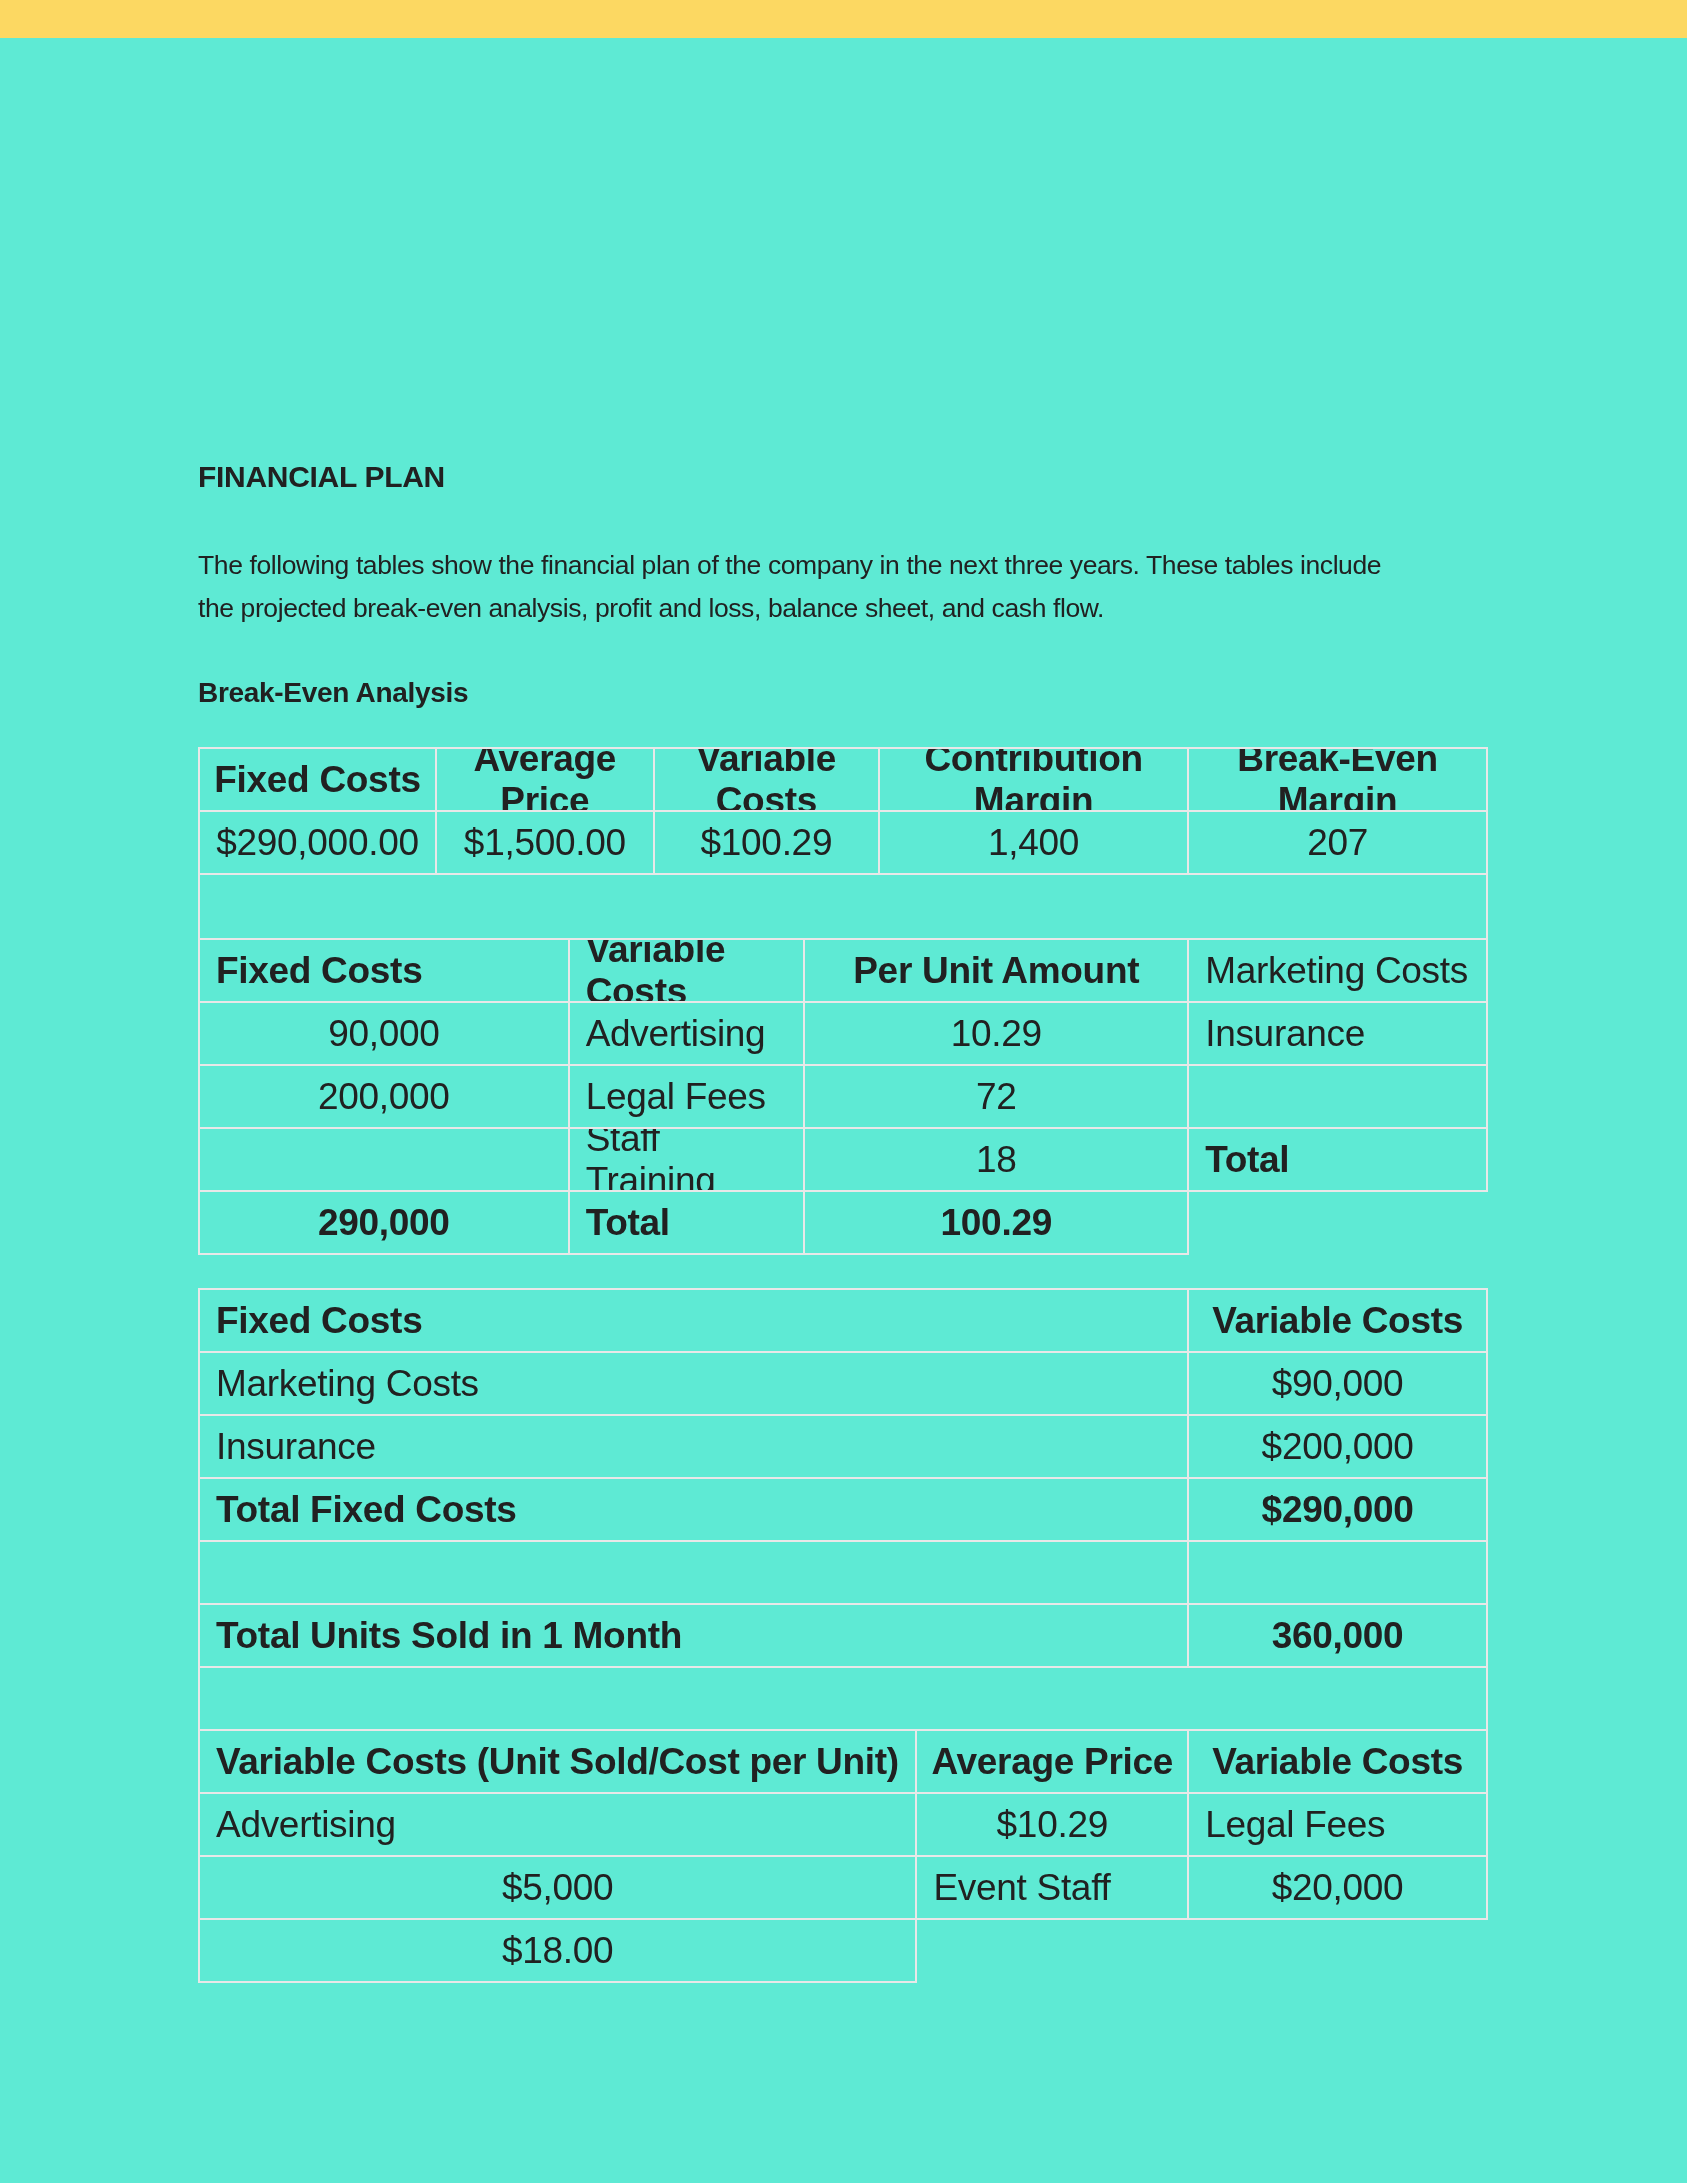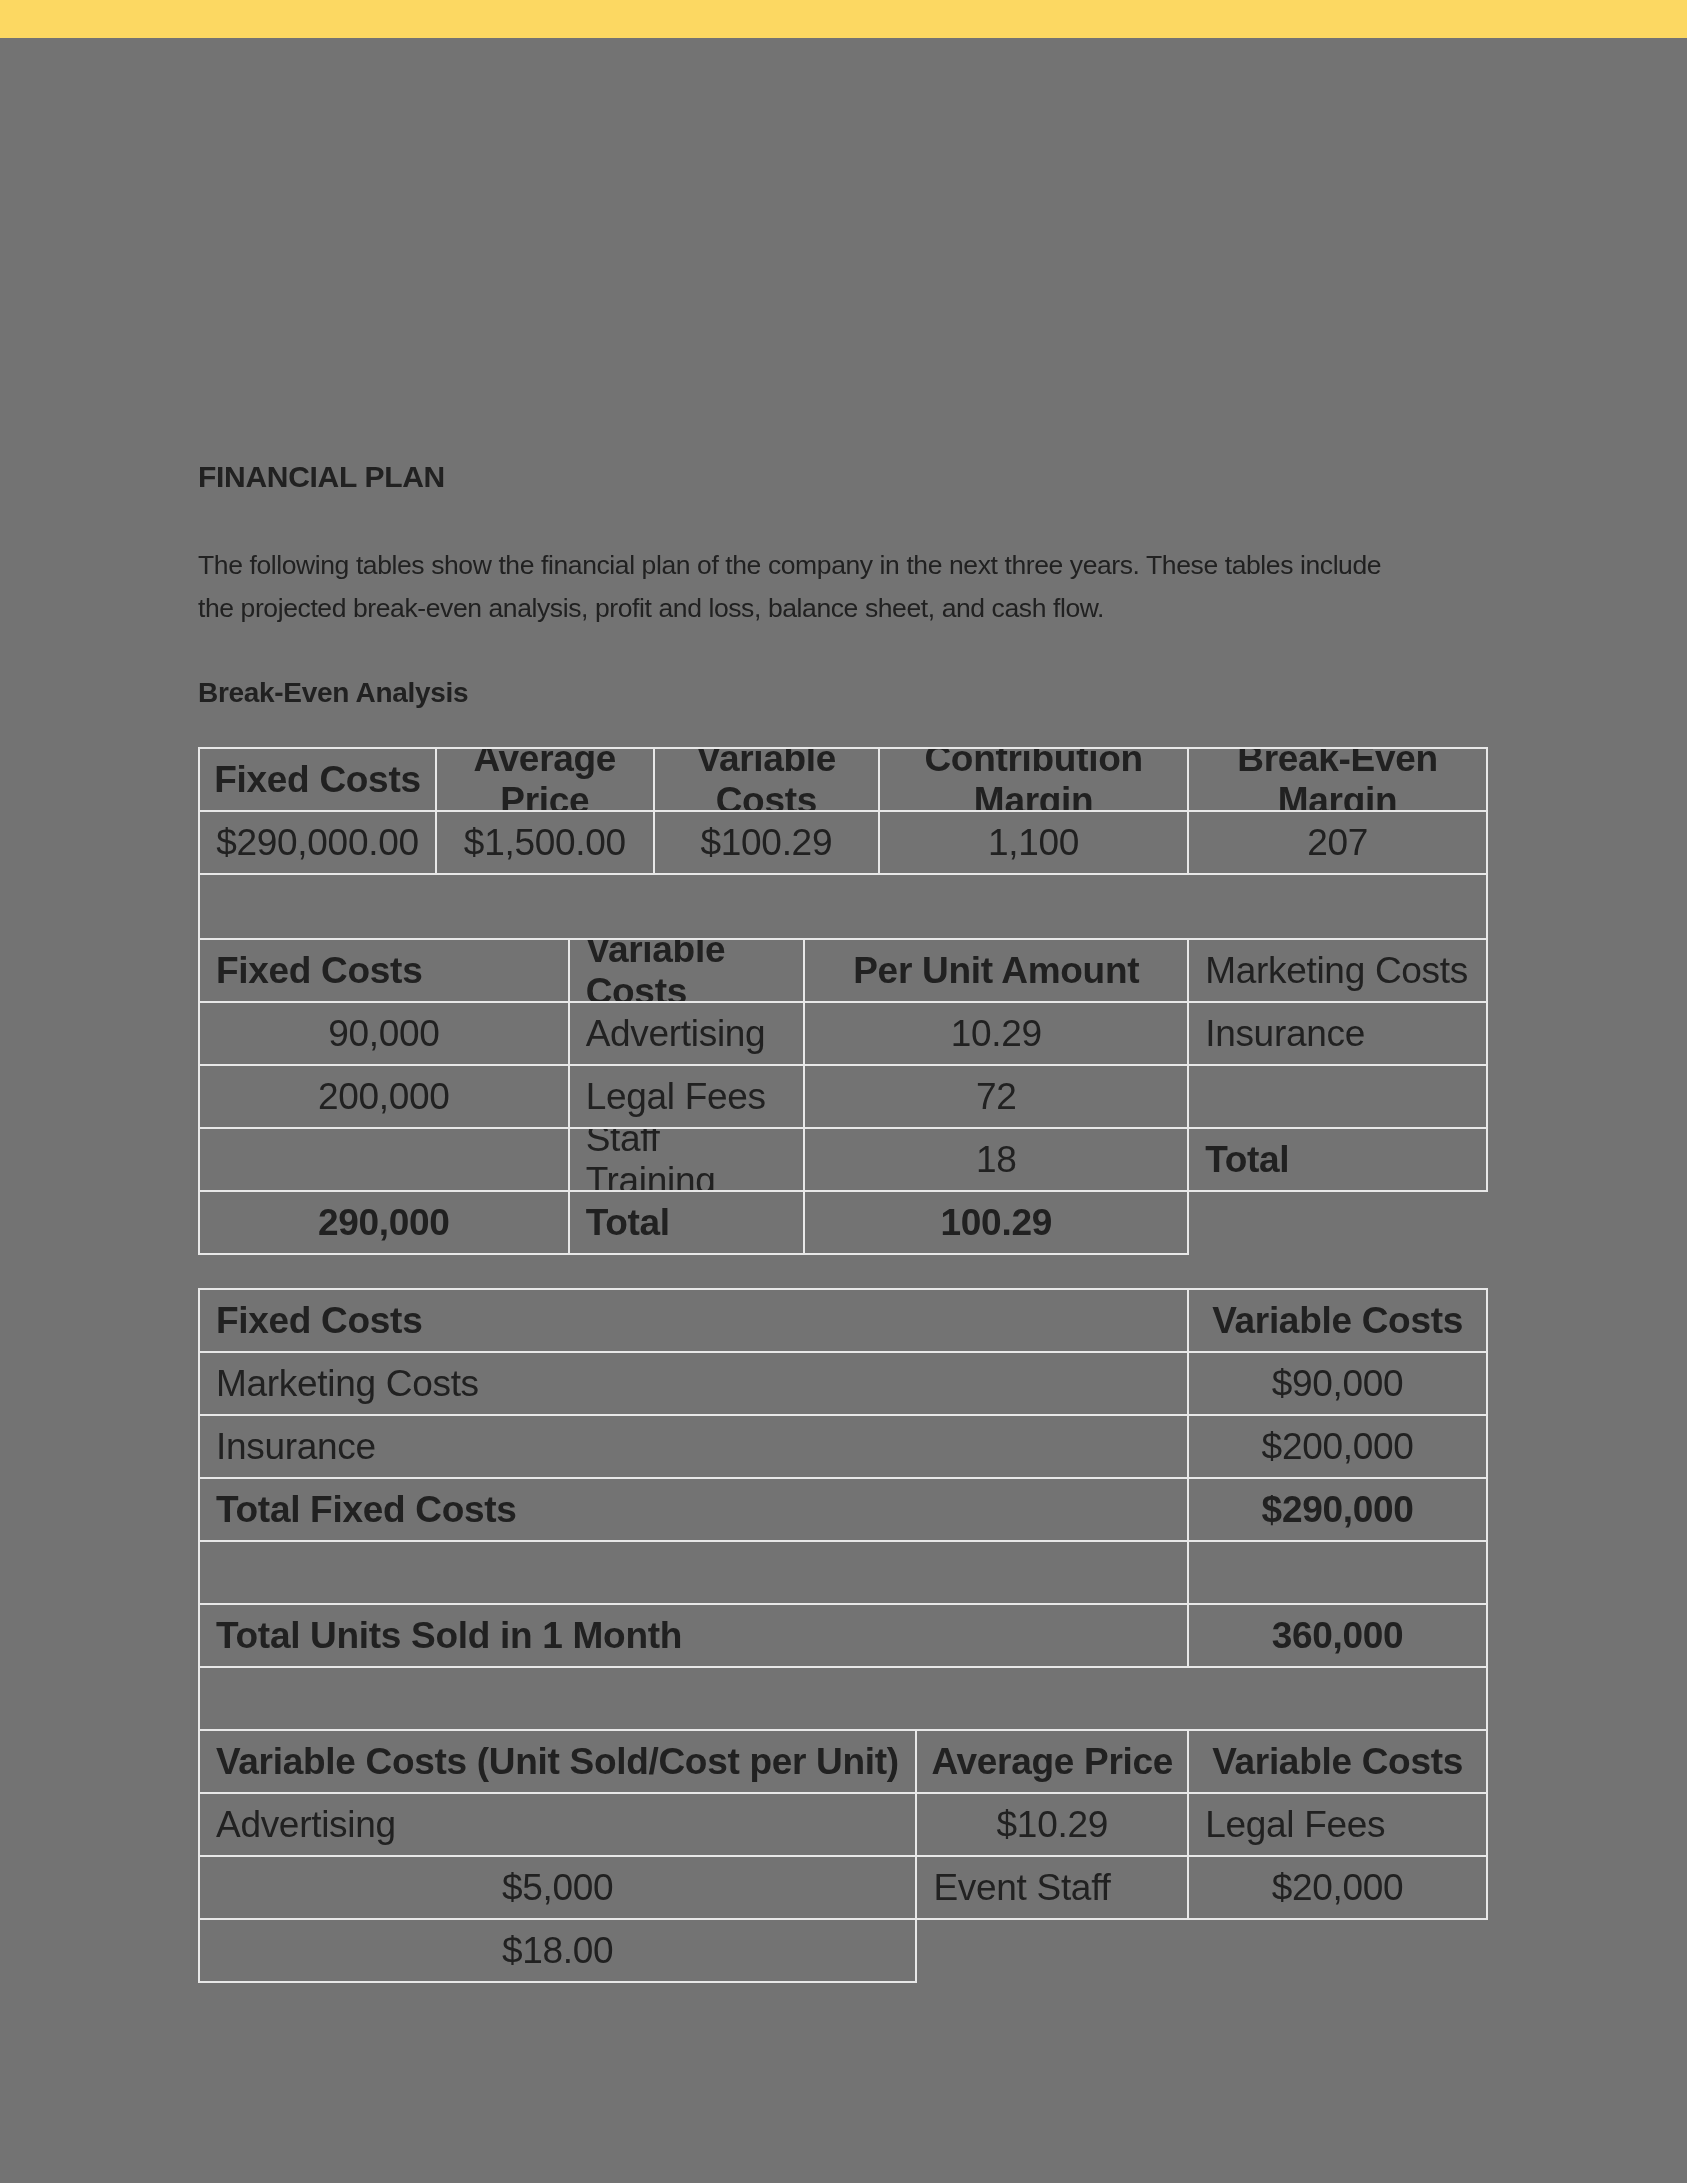--- a/index.html
+++ b/index.html
@@ -3,21 +3,21 @@
 <meta charset="utf-8">
 <style>
   :root{
     --accent:#fcd862;
     --line:#e8e8e8;
     --ink:#212121;
   }
   *{box-sizing:border-box;margin:0;padding:0;}
   html,body{background:#ffffff;}
   .page{
-    width:1687px;height:2183px;position:relative;background:#737373;
+    width:1687px;height:2183px;position:relative;background:#5eead4;
     font-family:"Liberation Sans",sans-serif;color:var(--ink);
     overflow:hidden;
   }
   .accent-bar{width:1687px;height:38px;background:var(--accent);}
   .content{padding:0 198px;}
   .doc-title{
     padding-top:420px;font-size:30px;font-weight:bold;letter-spacing:-0.3px;
     line-height:38px;
   }
   .intro{margin-top:48px;font-size:26.5px;letter-spacing:-0.4px;line-height:43px;}
@@ -66,21 +66,21 @@
     <div class="tbl t1">
       <div class="c center bold">Fixed Costs</div>
       <div class="c center bold">Average Price</div>
       <div class="c center bold">Variable Costs</div>
       <div class="c center bold">Contribution Margin</div>
       <div class="c center bold">Break-Even Margin</div>
 
       <div class="c center">$290,000.00</div>
       <div class="c center">$1,500.00</div>
       <div class="c center">$100.29</div>
-      <div class="c center">1,100</div>
+      <div class="c center">1,400</div>
       <div class="c center">207</div>
     </div>
 
     <div class="spacer-row"></div>
 
     <div class="tbl t2">
       <div class="c left bold">Fixed Costs</div>
       <div class="c left bold">Variable Costs</div>
       <div class="c center bold">Per Unit Amount</div>
 

